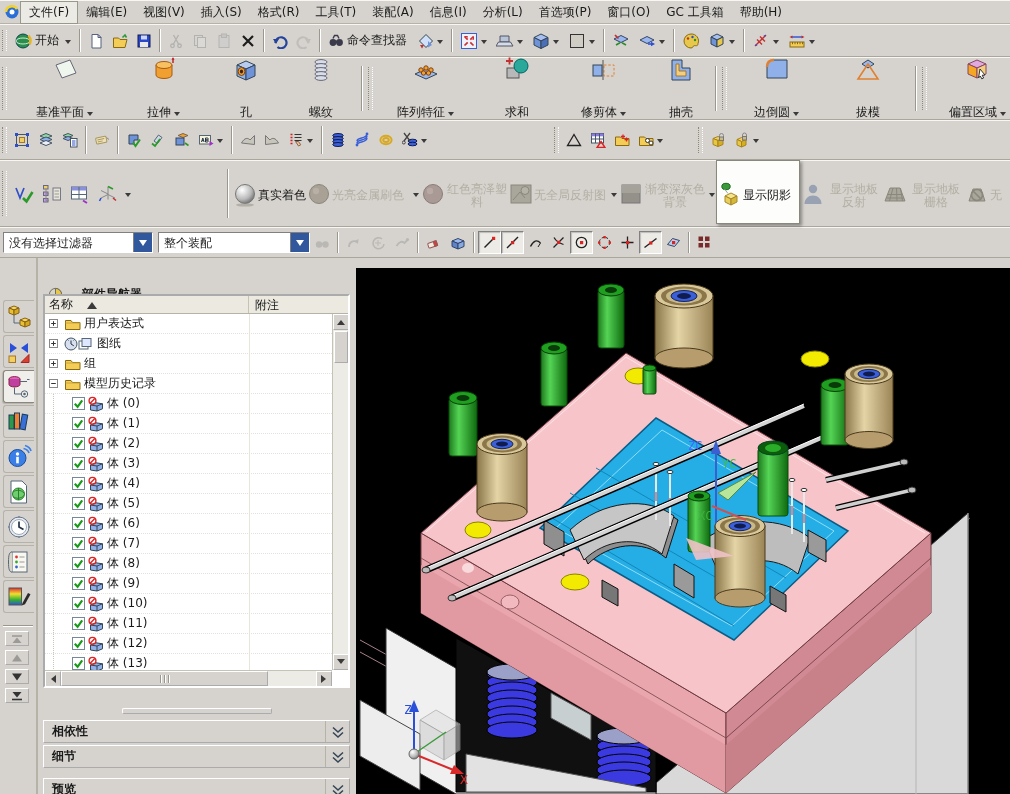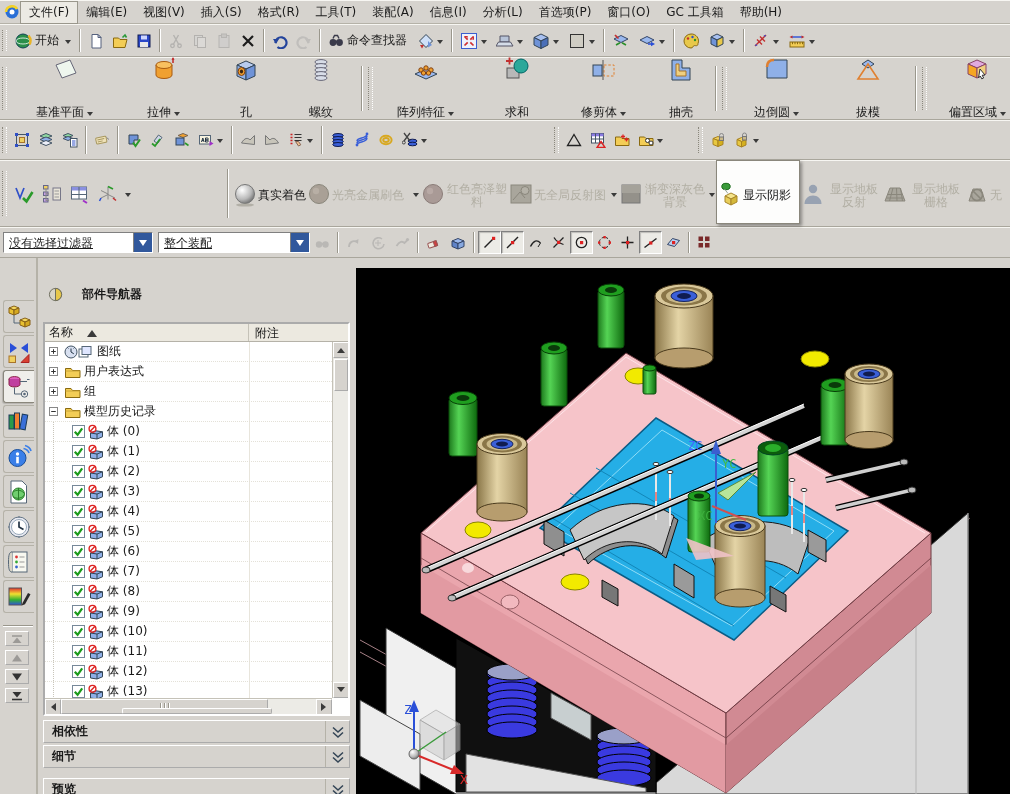--- a/index.html
+++ b/index.html
@@ -23,36 +23,36 @@
   .fbtn { display:flex; flex-direction:column; align-items:center; justify-content:center; height:58px; flex:none; }
   .flabel-row { display:flex; align-items:center; margin-top:20px; }
   .flabel { white-space:nowrap; }
   
   .rbtn { display:flex; flex-direction:row; align-items:center; justify-content:flex-start; height:60px; padding-top:2px; flex:none; text-align:center; }
   .rbtn .rlabel { margin-top:2px; line-height:13px; }
   .rbtn.rb-disabled .rlabel { color:#b2afa4; }
   .rbtn.rb-active { background:#fdfdfc; border:1px solid #8a877c; box-shadow:2px 2px 3px rgba(0,0,0,.35); height:64px; margin-top:-3px; padding-top:4px; z-index:5; }
   
   .dd { display:flex; height:21px; border:1px solid; border-color:#808080 #fff #fff #808080; background:#fff; flex:none; }
-  .dd-text { padding:2px 5px; flex:1; white-space:nowrap; overflow:hidden;text-decoration:underline; }
+  .dd-text { padding:2px 5px; flex:1; white-space:nowrap; overflow:hidden; }
   .dd-btn { width:19px; background:#31589c; border-left:1px solid #808080; display:flex; align-items:center; justify-content:center; }
   .dd-btn::after { content:""; width:0; height:0; border:4px solid transparent; border-top:6px solid #fff; margin-top:5px; }
   .snap { width:23px; height:23px; display:flex; align-items:center; justify-content:center; border:1px solid transparent; flex:none; }
   .snap.pressed { border-color:#808080 #fff #fff #808080; border-style:solid; border-width:1px; background:#ecebe6; box-shadow:inset 1px 1px 1px rgba(0,0,0,.2); }
   
   #resourcebar { left:0; top:258px; width:38px; height:536px; background:#d6d3ce; border-right:2px solid #b5b2a8; padding-top:40px; }
   .rtab { width:31px; height:33px; margin:2px 0 2px 3px; display:flex; align-items:center; justify-content:center; border:1px solid #b5b2a8; border-right:none; background:#d6d3ce; border-radius:3px 0 0 3px; }
   .rtab.active { background:#efeeea; border-color:#8a877c; box-shadow:-1px 1px 1px rgba(0,0,0,.15); }
   .rscroll { width:24px; height:15px; margin:4px 0 0 5px; display:flex; align-items:center; justify-content:center; border:1px outset #fff; background:#d6d3ce; }
   .rscroll.disabled svg { opacity:.35; }
   #rb-split { width:30px; margin:12px 0 4px 3px; border-top:1px solid #9a978c; border-bottom:1px solid #fff; }
   
   #navigator { left:38px; top:258px; width:318px; height:536px; background:#d6d3ce; }
   #nav-title { display:flex; align-items:center; gap:19px; padding:28px 0 6px 10px; font-weight:bold; }
-  #tree-frame { position:absolute; left:5px; top:64px; width:307px; height:394px; border:2px inset #fff; background:#fff; overflow:hidden; }
+  #tree-frame { position:absolute; left:5px; top:36px; width:307px; height:394px; border:2px inset #fff; background:#fff; overflow:hidden; }
   #tree-head { display:flex; height:18px; background:#ece9e0; border-bottom:1px solid #b5b2a8; font-size:12px; }
   #col-name { width:204px; padding:1px 4px; display:flex; align-items:center; gap:14px; border-right:1px solid #c5c2b8; }
   #col-note { flex:1; padding:1px 6px; }
   .sort-tri { width:0; height:0; border:5px solid transparent; border-bottom:7px solid #3a3a3a; margin-top:-4px; }
   #tree-body { position:absolute; left:0; top:18px; right:16px; bottom:16px; overflow:hidden; }
   .trow { height:20px; display:flex; align-items:center; white-space:nowrap; border-bottom:1px dotted #e4e1d8; position:relative; }
   .trow .notecol { position:absolute; left:204px; top:0; bottom:0; border-left:1px solid #e8e5dc; }
   .texp { width:9px; height:9px; margin:0 4px 0 4px; flex:none; }
   .tindent { width:17px; height:100%; border-left:1px dotted #c8c5ba; margin-left:8px; flex:none; }
   .tlabel { margin-left:3px; }
@@ -1168,48 +1168,48 @@
     <div id="tree-body">
         <div class="trow">
           <span class="texp ic">
             <svg width="9" height="9" viewBox="0 0 9 9">
               <rect x="0.5" y="0.5" width="8" height="8" fill="#fff" stroke="#888"></rect>
               <path d="M2.2 4.5h4.6M4.5 2.2v4.6" stroke="#333"></path>
             </svg>
           </span>
           <span class="tico">
             <span class="ic">
+              <svg width="17" height="16" viewBox="0 0 17 16">
+                <path d="M1.5 4.5h5.5l1.5 2H16v7H1.5z" fill="#f3cd56" stroke="#8a6a10"></path>
+                <path d="M1.5 7H16" stroke="#caa53a"></path>
+              </svg>
+            </span>
+          </span>
+          <span class="tlabel">用户表达式</span>
+          <span class="notecol"></span>
+        </div>
+        <div class="trow">
+          <span class="texp ic">
+            <svg width="9" height="9" viewBox="0 0 9 9">
+              <rect x="0.5" y="0.5" width="8" height="8" fill="#fff" stroke="#888"></rect>
+              <path d="M2.2 4.5h4.6M4.5 2.2v4.6" stroke="#333"></path>
+            </svg>
+          </span>
+          <span class="tico">
+            <span class="ic">
               <svg width="30" height="16" viewBox="0 0 30 16">
                 <circle cx="7" cy="8" r="6" fill="#d8e0f0" stroke="#456"></circle>
                 <path d="M7 4.5V8l2.8 1.8" stroke="#234" fill="none"></path>
                 <path d="M3 3l1.5 1.5M11 3L9.5 4.5" stroke="#456"></path>
                 <rect x="15" y="5" width="9" height="8" fill="#fff" stroke="#567"></rect>
                 <rect x="18" y="2.5" width="9" height="8" fill="#dfe6ff" stroke="#567"></rect>
               </svg>
             </span>
           </span>
           <span class="tlabel">图纸</span>
-          <span class="notecol"></span>
-        </div>
-        <div class="trow">
-          <span class="texp ic">
-            <svg width="9" height="9" viewBox="0 0 9 9">
-              <rect x="0.5" y="0.5" width="8" height="8" fill="#fff" stroke="#888"></rect>
-              <path d="M2.2 4.5h4.6M4.5 2.2v4.6" stroke="#333"></path>
-            </svg>
-          </span>
-          <span class="tico">
-            <span class="ic">
-              <svg width="17" height="16" viewBox="0 0 17 16">
-                <path d="M1.5 4.5h5.5l1.5 2H16v7H1.5z" fill="#f3cd56" stroke="#8a6a10"></path>
-                <path d="M1.5 7H16" stroke="#caa53a"></path>
-              </svg>
-            </span>
-          </span>
-          <span class="tlabel">用户表达式</span>
           <span class="notecol"></span>
         </div>
         <div class="trow">
           <span class="texp ic">
             <svg width="9" height="9" viewBox="0 0 9 9">
               <rect x="0.5" y="0.5" width="8" height="8" fill="#fff" stroke="#888"></rect>
               <path d="M2.2 4.5h4.6M4.5 2.2v4.6" stroke="#333"></path>
             </svg>
           </span>
           <span class="tico">

